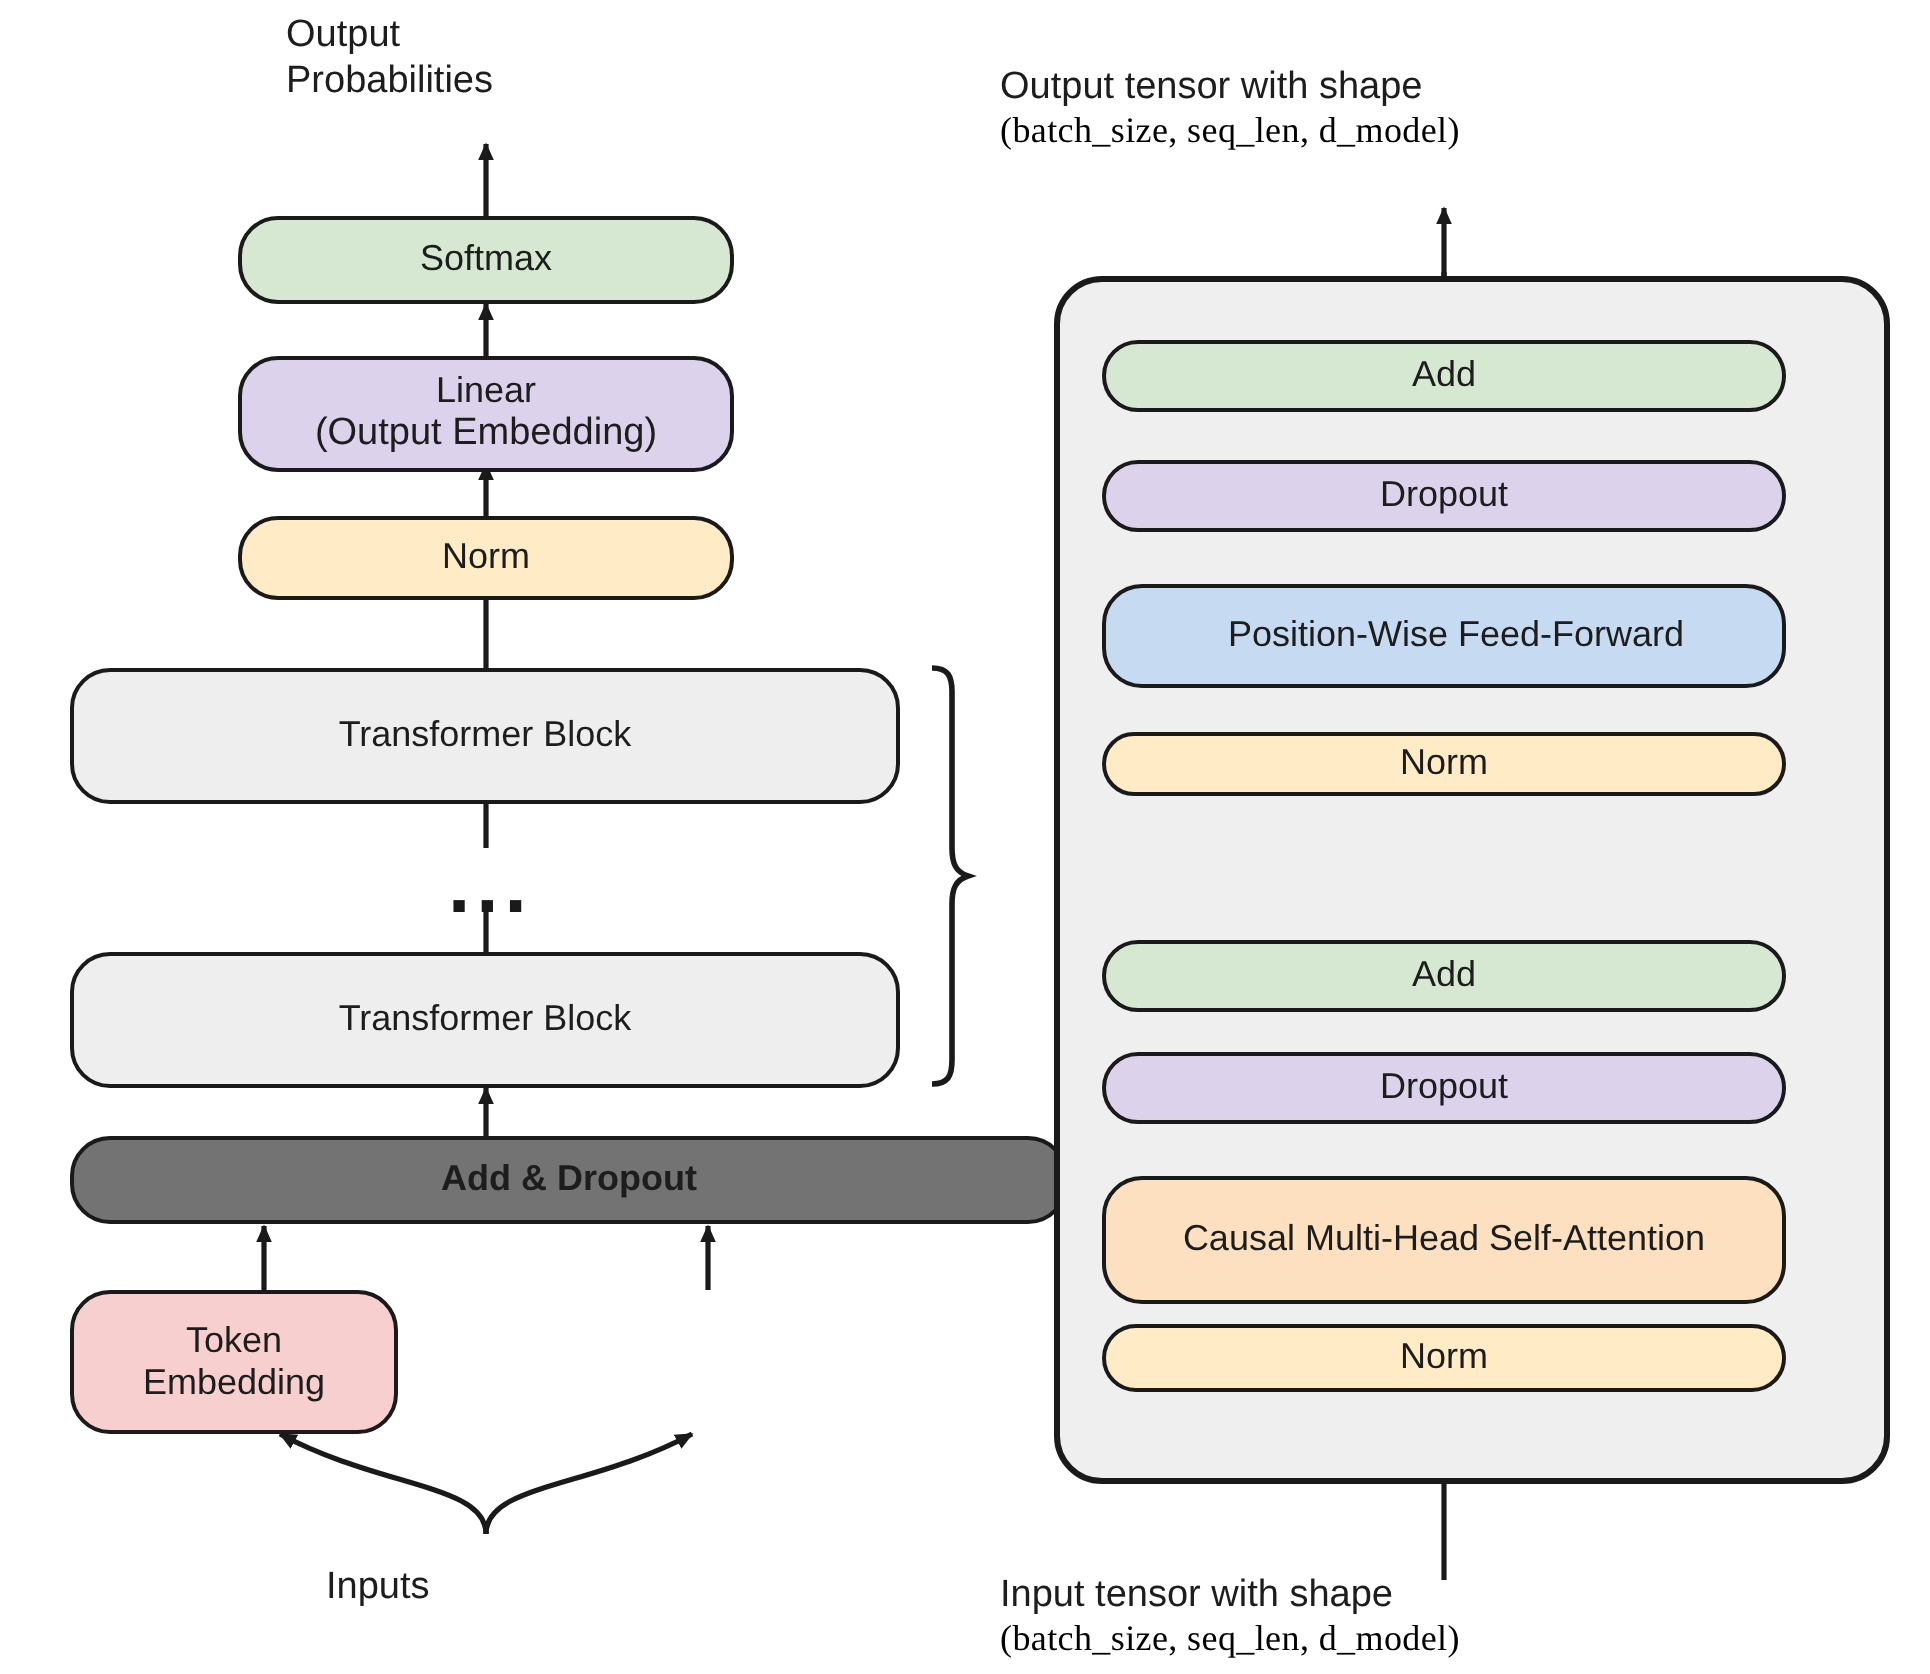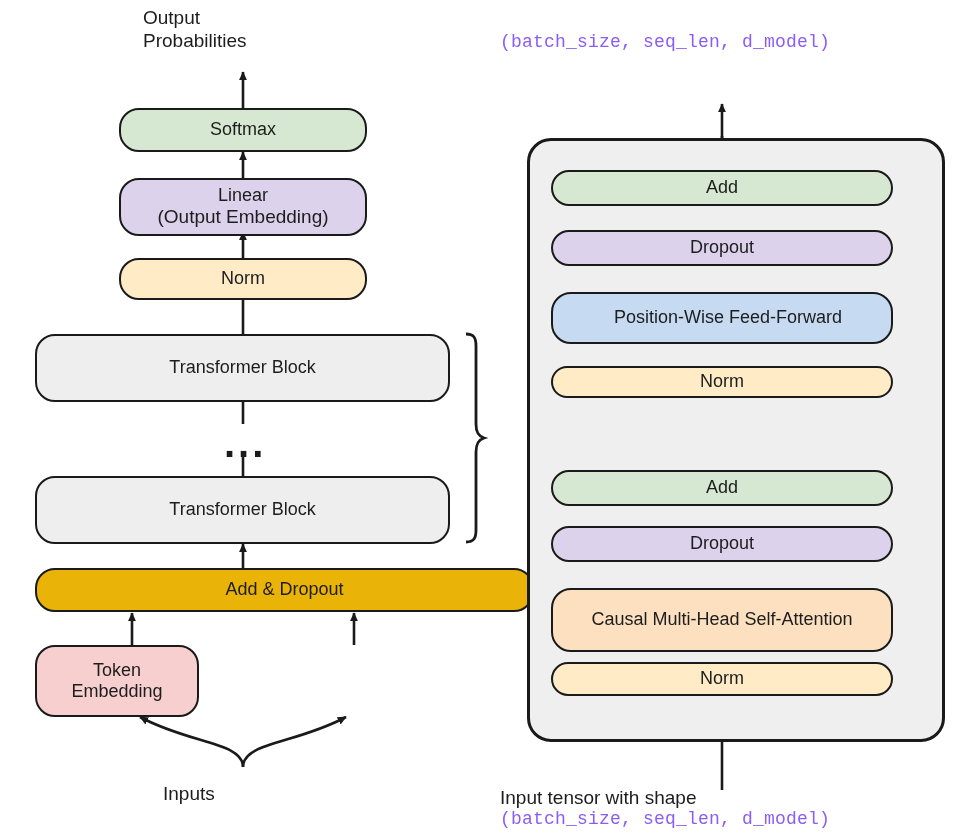--- a/index.html
+++ b/index.html
@@ -32,25 +32,25 @@
   }
   .node .sub{ font-size:19px; display:block; }
   .caption{
     position:absolute;
     text-align:left;
     font-size:19px;
     line-height:1.22;
     color:#1d1d1d;
   }
   .caption .mono{
-    font-family:Liberation Mono, monospace;
+    font-family:Liberation Serif, serif;
     font-size:18px;
     letter-spacing:0.2px;
     display:block;
-    color:#8b5cf6;
+    color:#000000;
   }
   .grouppanel{
     position:absolute;
     box-sizing:border-box;
     border:3px solid #1a1a1a;
     border-radius:24px;
     background:#efefef;
   }
   .ellipsis{
     position:absolute;
@@ -141,35 +141,36 @@
   </div>
 
   <div class="ellipsis" style="left:224px; top:423px;">
     <span>...</span>
   </div>
 
   <div class="node" style="left:35px; top:476px; width:415px; height:68px; background:#eeeeee;">
     <span class="lbl">Transformer Block</span>
   </div>
 
-  <div class="node" style="left:35px; top:568px; width:499px; height:44px; background:#eab308;">
+  <div class="node" style="left:35px; top:568px; width:499px; height:44px; background:#737373;font-weight:bold;">
     <span class="lbl">Add &amp; Dropout</span>
   </div>
 
   <div class="node" style="left:35px; top:645px; width:164px; height:72px; background:#f7cfcf;">
     <span class="lbl">Token</span>
     <span class="sub lbl" style="font-size:18px;">Embedding</span>
   </div>
 
 
   <div class="caption" style="left:163px; top:782px; width:160px;">
     <div>Inputs</div>
   </div>
 
   <div class="caption" style="left:500px; top:32px; width:445px;">
+    <div>Output tensor with shape</div>
     <div class="mono">(batch_size, seq_len, d_model)</div>
   </div>
 
   <div class="grouppanel" style="left:527px; top:138px; width:418px; height:604px;"></div>
 
   <div class="node" style="left:551px; top:170px; width:342px; height:36px; background:#d6e8d2;">
     <span class="lbl">Add</span>
   </div>
 
   <div class="node" style="left:551px; top:230px; width:342px; height:36px; background:#dcd2ec;">

